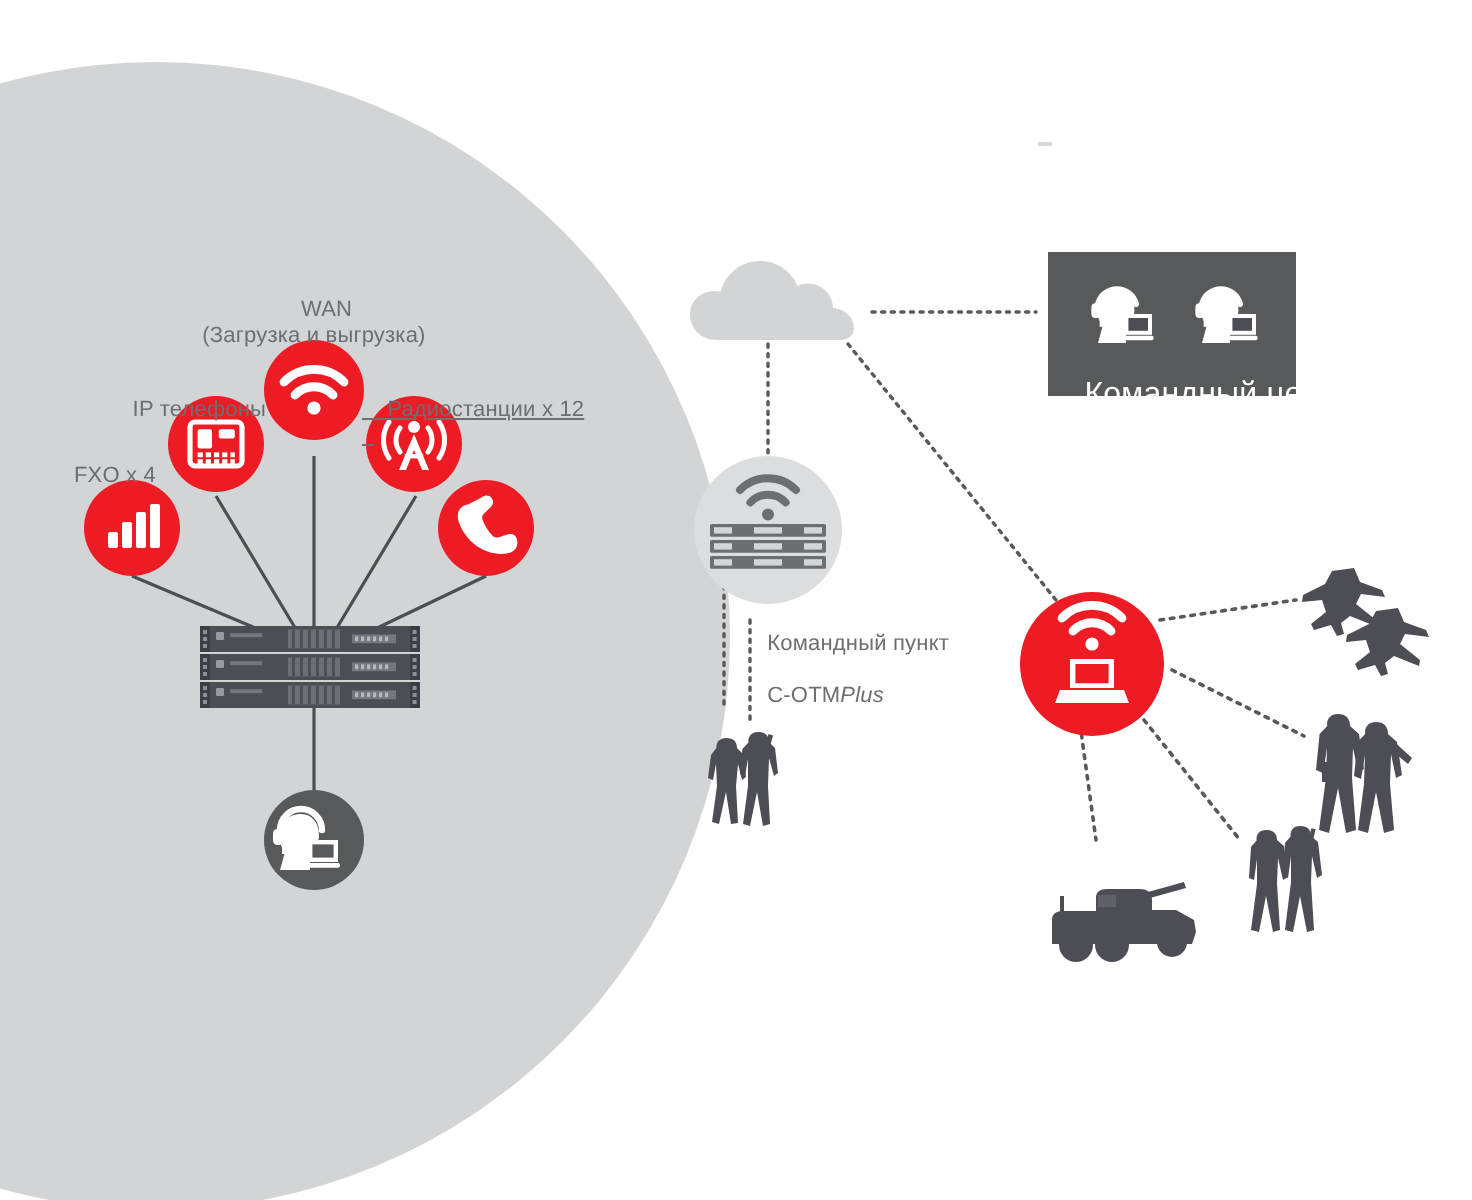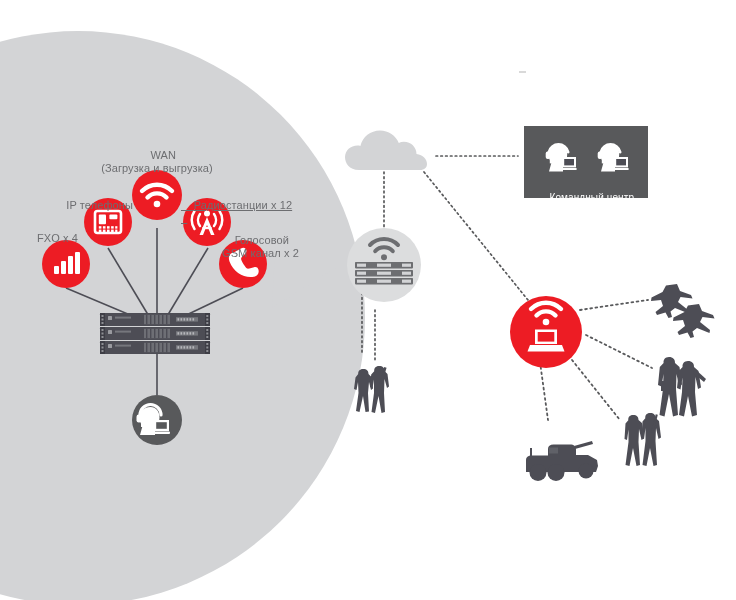--- a/index.html
+++ b/index.html
@@ -340,24 +340,24 @@
   </div>
 
   <div class="lbl right" style="left:0px; top:219px; width:78px;">
     <span>FXO x 4</span>
   </div>
 
   <div class="lbl" style="left:181px; top:186px; width:140px;text-decoration:underline;">
     <span>Радиостанции x 12</span>
   </div>
 
-  <div class="lbl" style="left:222px; top:221px; width:110px;">
-    <span>Голосовой
-GSM канал x 2</span>
-  </div>
-
-
-
-  <div class="lbl center white" style="left:524px; top:178px; width:124px; font-size:10px;">
+
+
+  <div class="lbl" style="left:371px; top:303px; width:140px;">
+    <span>Командный пункт</span><br>
+    <span>C-OTM</span><span class="ital">Plus</span>
+  </div>
+
+  <div class="lbl center white" style="left:524px; top:178px; width:124px; font-size:16px;">
     <span>Командный центр</span>
   </div>
 
 </div>
 
 </body></html>

